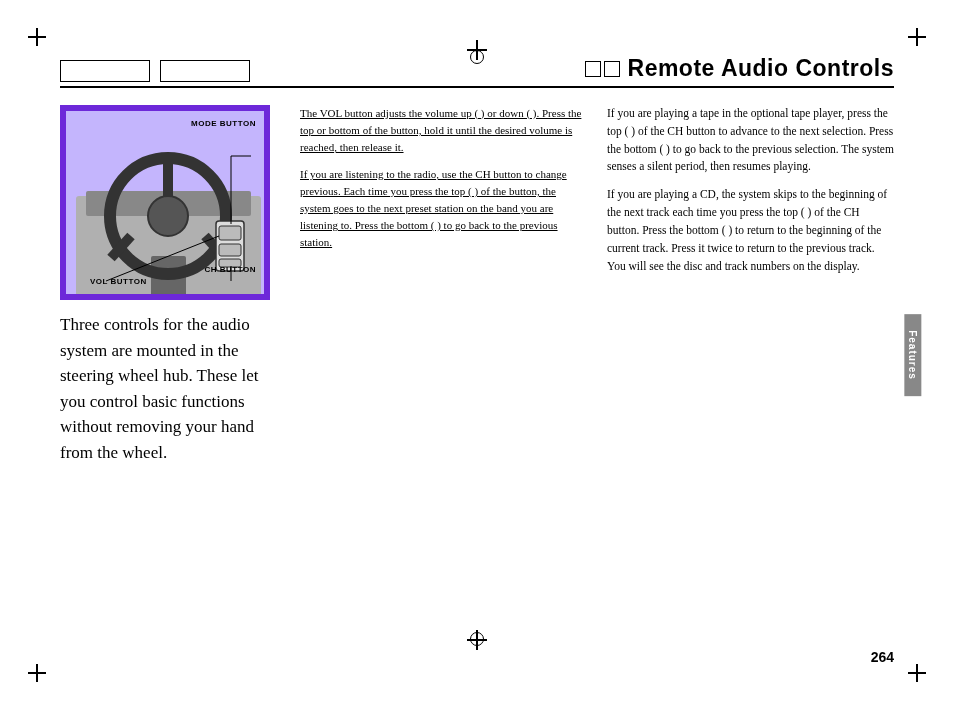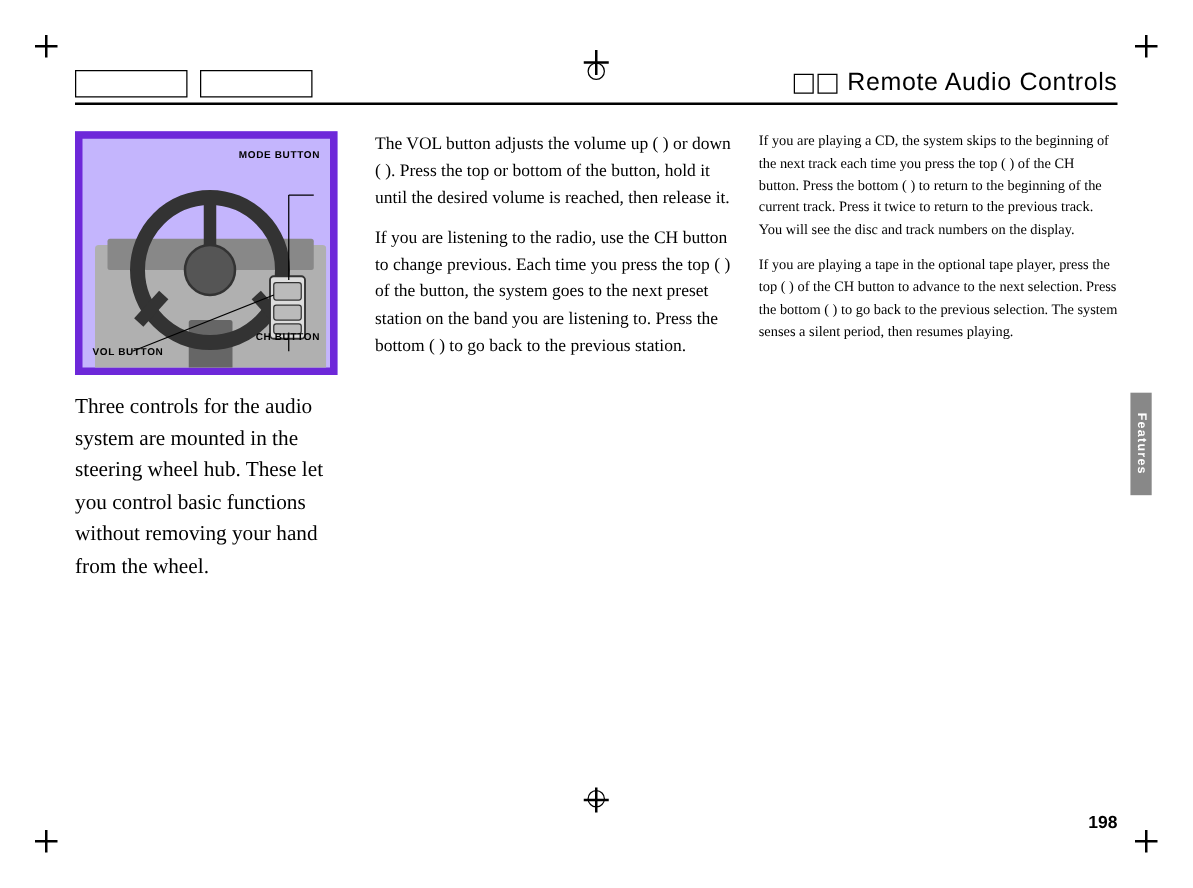--- a/index.html
+++ b/index.html
@@ -106,22 +106,22 @@
       gap: 3px;
     }
 
     .header-square {
       width: 16px;
       height: 16px;
       border: 1.5px solid #000;
     }
 
     .page-title {
-      font-size: 20px;
-      font-weight: normal;
+      font-size: 23px;
+      font-weight: bold;
       font-family: Arial, sans-serif;
       letter-spacing: 0.5px;
     }
 
     
     .sidebar-label {
       position: absolute;
       right: 0;
       top: 50%;
       transform: translateY(-50%) rotate(90deg);
@@ -182,21 +182,21 @@
       right: 8px;
       font-size: 8px;
       font-weight: bold;
       font-family: Arial, sans-serif;
       letter-spacing: 0.5px;
     }
 
     .vol-button-label {
       position: absolute;
       bottom: 8px;
-      left: 8px;
+      left: 24px;
       font-size: 8px;
       font-weight: bold;
       font-family: Arial, sans-serif;
       letter-spacing: 0.5px;
       margin-top: 43px;
     }
 
     .ch-button-label {
       position: absolute;
       bottom: 20px;
@@ -211,22 +211,23 @@
     .caption-text {
       margin-top: 12px;
       font-size: 17px;
       line-height: 1.5;
       color: #000;
     }
 
     
     .col-middle {
       flex: 1;
-      font-size: 14px;
+      font-size: 11px;
       line-height: 1.55;
+      text-decoration: underline;
     }
 
     .col-middle p {
       margin-bottom: 10px;
     }
 
     
     .col-right {
       flex: 1;
       font-size: 11.5px;
@@ -330,20 +331,20 @@
       </div>
       <p class="caption-text">Three controls for the audio system are mounted in the steering wheel hub. These let you control basic functions without removing your hand from the wheel.</p>
     </div>
 
     <div class="col-middle">
       <p>The VOL button adjusts the volume up (     ) or down (     ). Press the top or bottom of the button, hold it until the desired volume is reached, then release it.</p>
       <p>If you are listening to the radio, use the CH button to change previous. Each time you press the top (     ) of the button, the system goes to the next preset station on the band you are listening to. Press the bottom (     ) to go back to the previous station.</p>
     </div>
 
     <div class="col-right">
+      <p>If you are playing a tape in the optional tape player, press the top (     ) of the CH button to advance to the next selection. Press the bottom (     ) to go back to the previous selection. The system senses a silent period, then resumes playing.</p>
       <p>If you are playing a CD, the system skips to the beginning of the next track each time you press the top (     ) of the CH button. Press the bottom (     ) to return to the beginning of the current track. Press it twice to return to the previous track. You will see the disc and track numbers on the display.</p>
-      <p>If you are playing a tape in the optional tape player, press the top (     ) of the CH button to advance to the next selection. Press the bottom (     ) to go back to the previous selection. The system senses a silent period, then resumes playing.</p>
     </div>
 
   </div>
 </div>
 
-<div class="page-number">198</div>
+<div class="page-number">264</div>
 
 </body></html>

